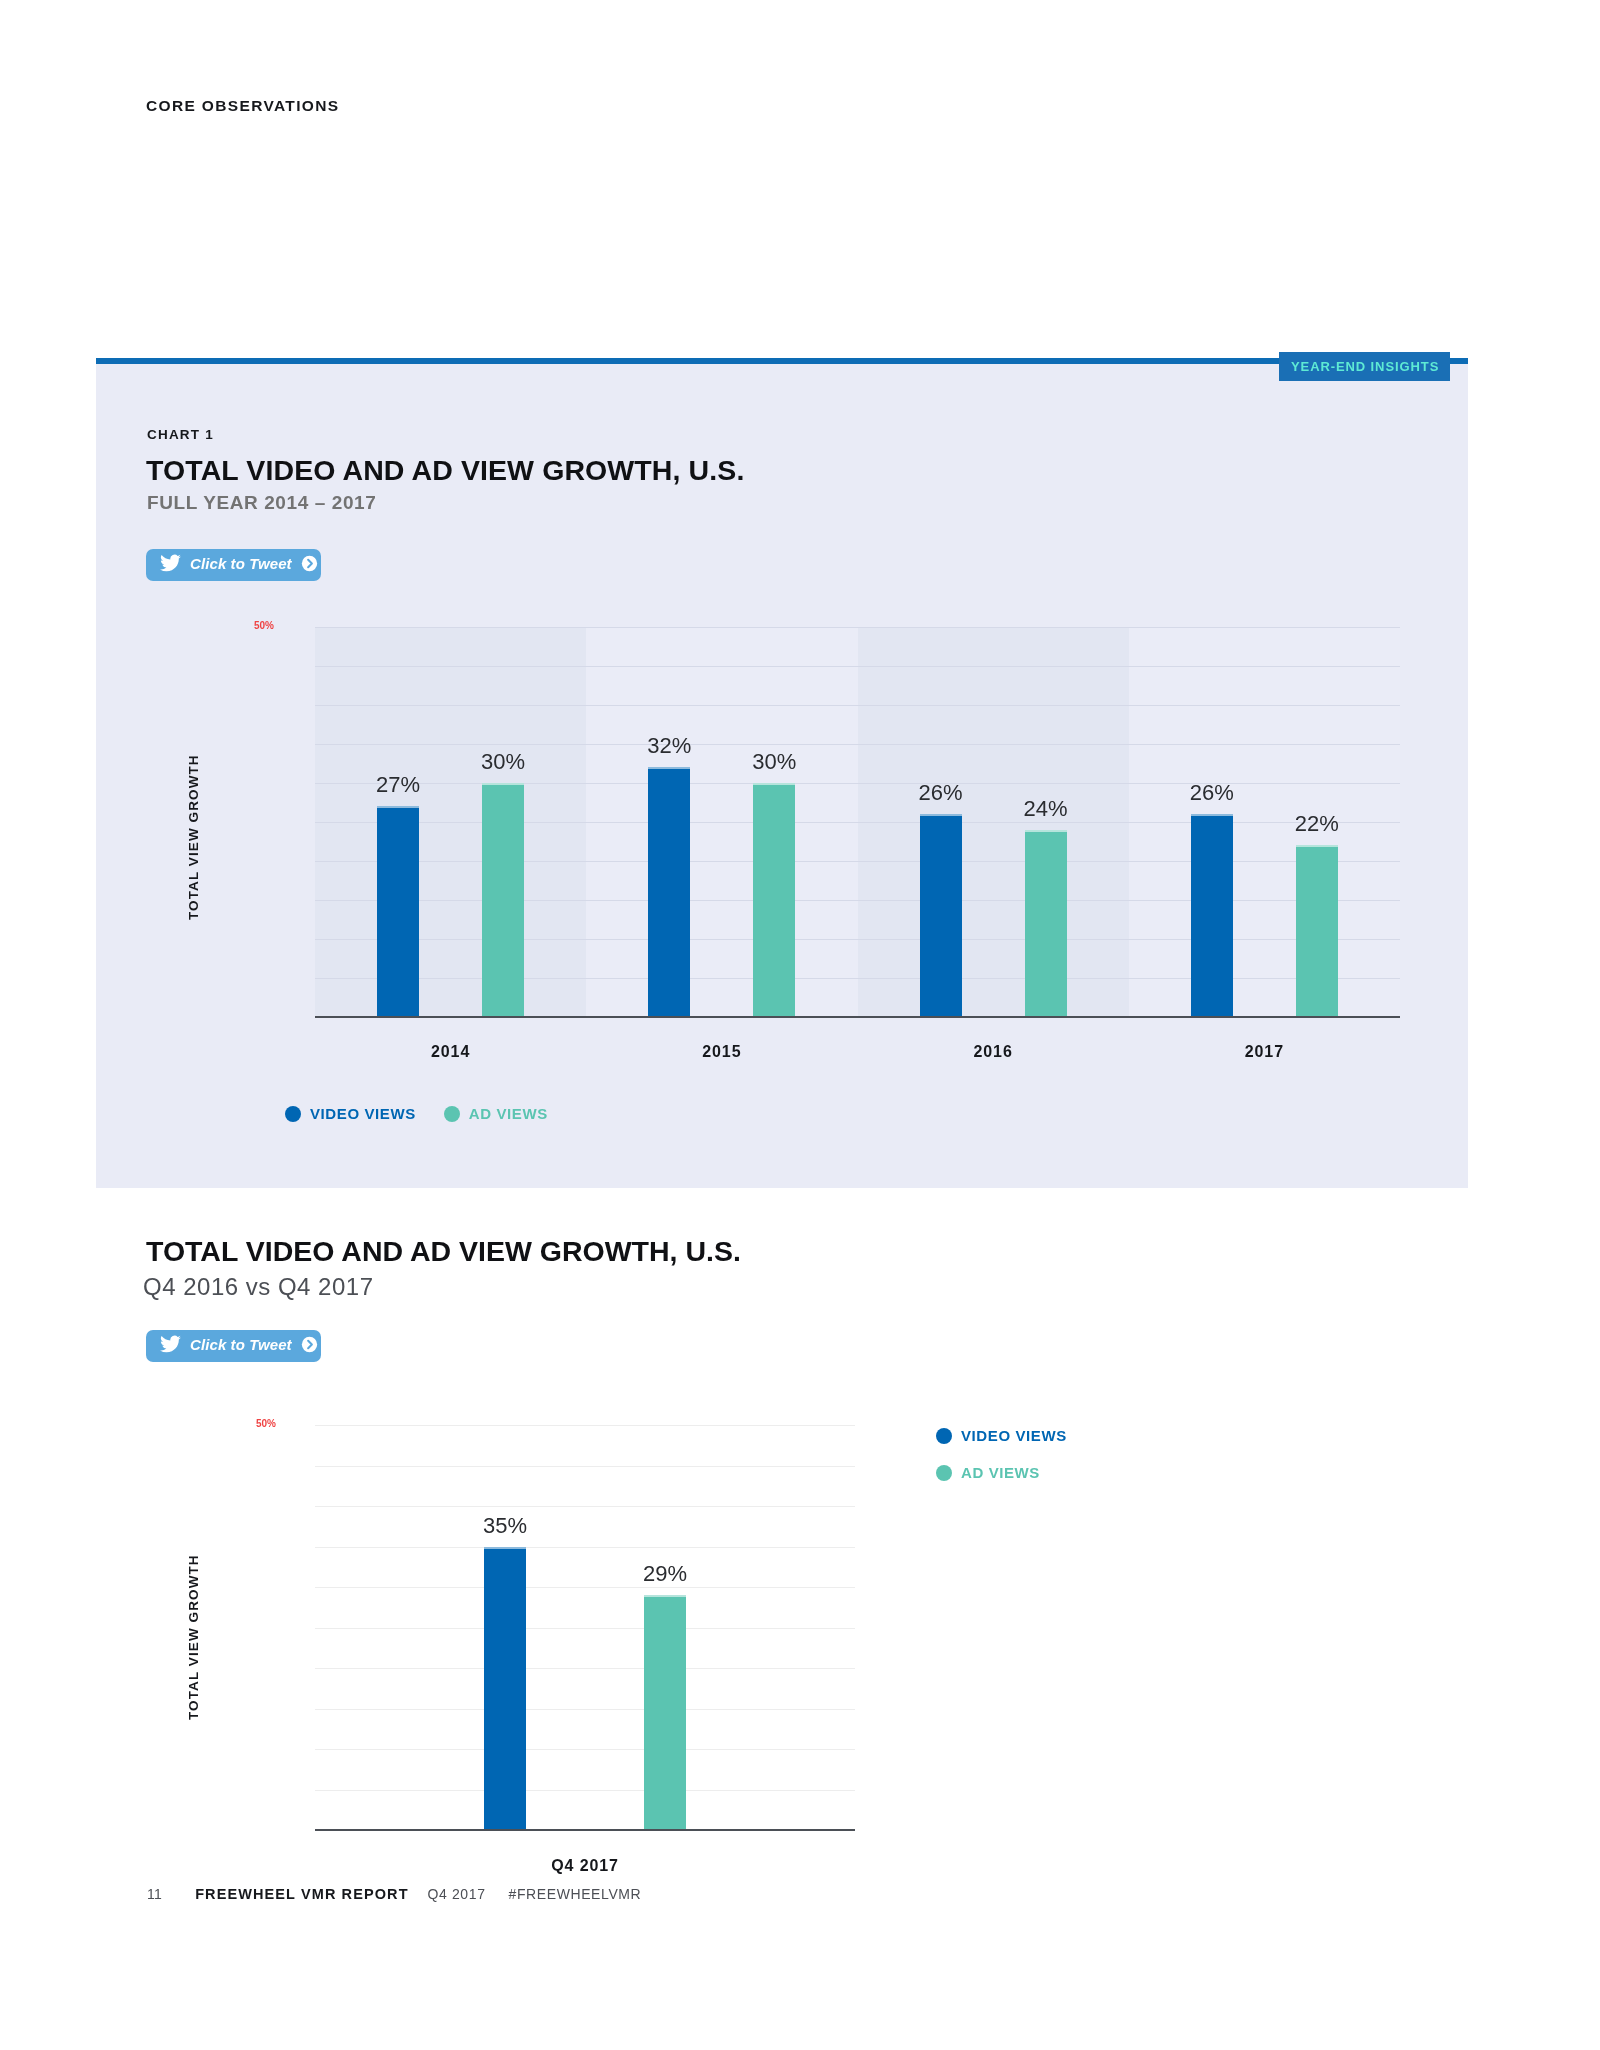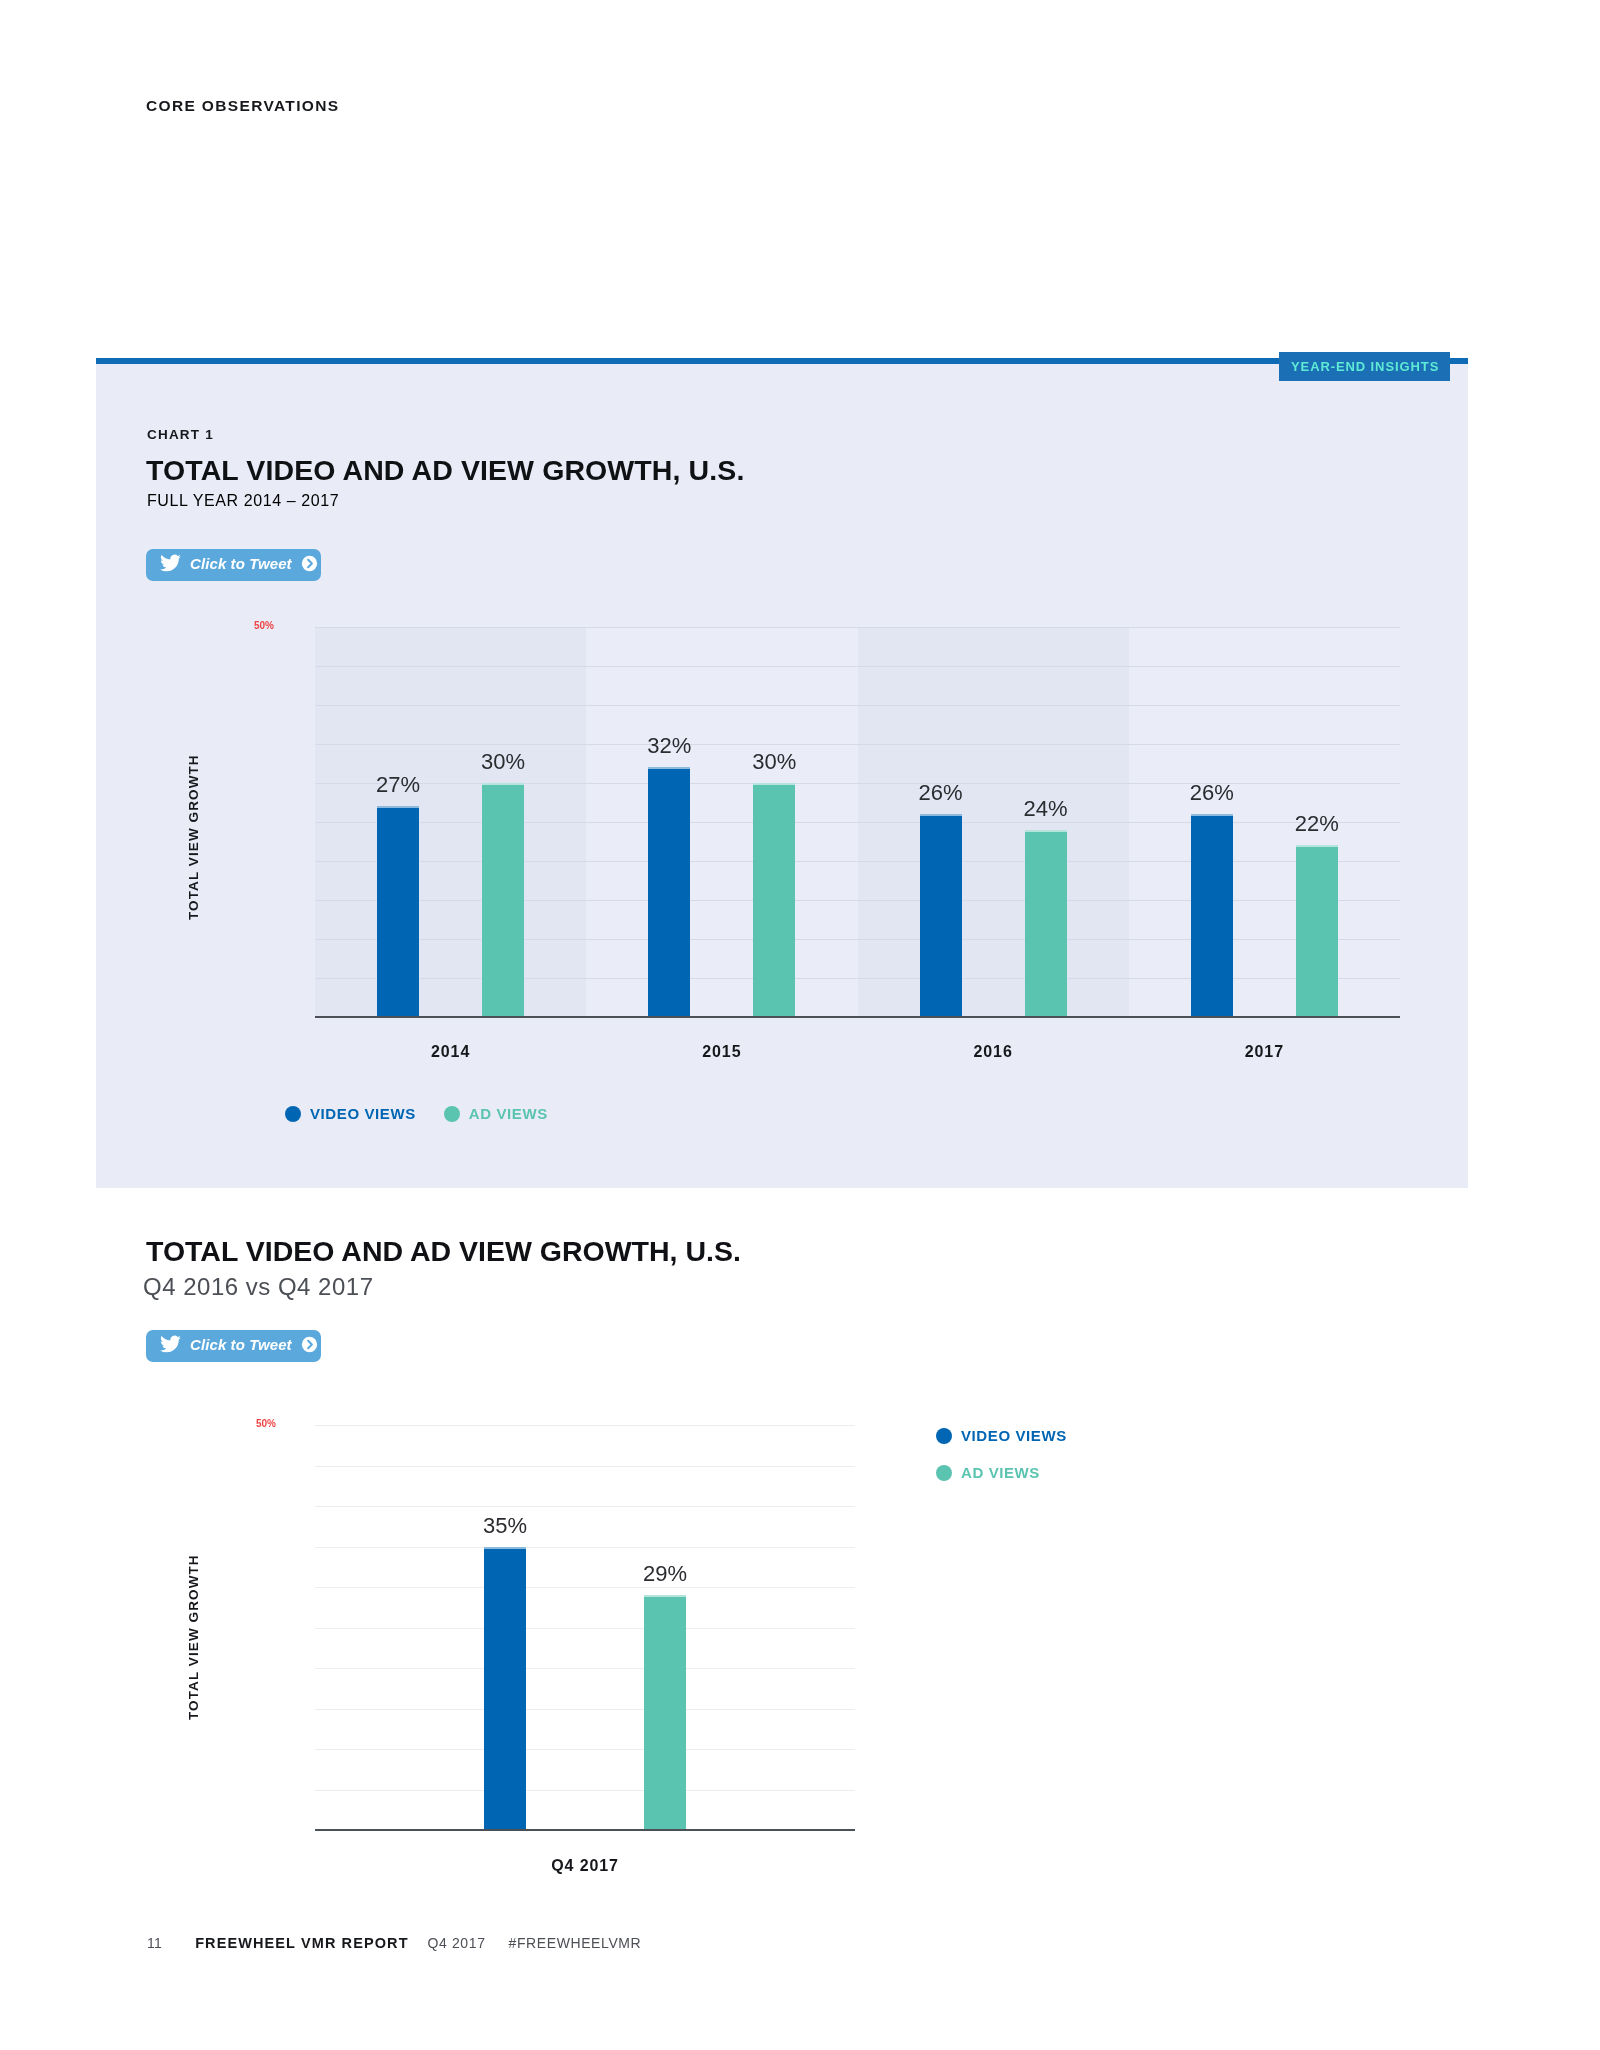--- a/index.html
+++ b/index.html
@@ -39,21 +39,21 @@
     position: absolute; left: 147px; top: 427px;
     font-size: 13.5px; font-weight: 700; letter-spacing: 1.2px; color:#16181c;
   }
   .chart1-title {
     position: absolute; left: 146px; top: 454px;
     font-size: 28.5px; font-weight: 700; letter-spacing: .1px; color:#101114;
     white-space: nowrap;
   }
   .chart1-sub {
     position: absolute; left: 147px; top: 492px;
-    font-size: 16px; font-weight: 400; letter-spacing: .6px; color: #000000;
+    font-size: 19px; font-weight: 700; letter-spacing: .6px; color: #737373;
     white-space: nowrap;
   }
 
   
   .tweet-pill {
     position: absolute;
     display: flex; align-items: center; gap: 9px;
     background: #5ba8dd; border-radius: 7px;
     padding: 0 14px 4px 14px;
     height: 32px; width: 175px;
@@ -108,21 +108,21 @@
   .chart2-title {
     position: absolute; left: 146px; top: 1235px;
     font-size: 28.5px; font-weight: 700; color:#101114; white-space: nowrap;
   }
   .chart2-sub {
     position: absolute; left: 143px; top: 1273px;
     font-size: 24px; font-weight: 300; letter-spacing: .5px; color: #4c4f55; white-space: nowrap;
   }
 
   
-  .footer { position: absolute; left: 147px; top: 1935px; display: flex; align-items: baseline; justify-content: flex-end; }
+  .footer { position: absolute; left: 147px; top: 1886px; display: flex; align-items: baseline; justify-content: flex-end; }
   .footer .pg   { font-size: 14px; color:#4c4f55; letter-spacing:.3px; }
   .footer .rep  { font-size: 14.5px; font-weight:700; color:#16181c; letter-spacing:1.1px; margin-left: 33px; }
   .footer .q    { font-size: 14px; color:#4c4f55; letter-spacing:.6px; margin-left: 19px; }
   .footer .tag  { font-size: 14px; color:#4c4f55; letter-spacing:.6px; margin-left: 23px; }
 </style>
 </head>
 <body>
 
 <div class="page">
 

